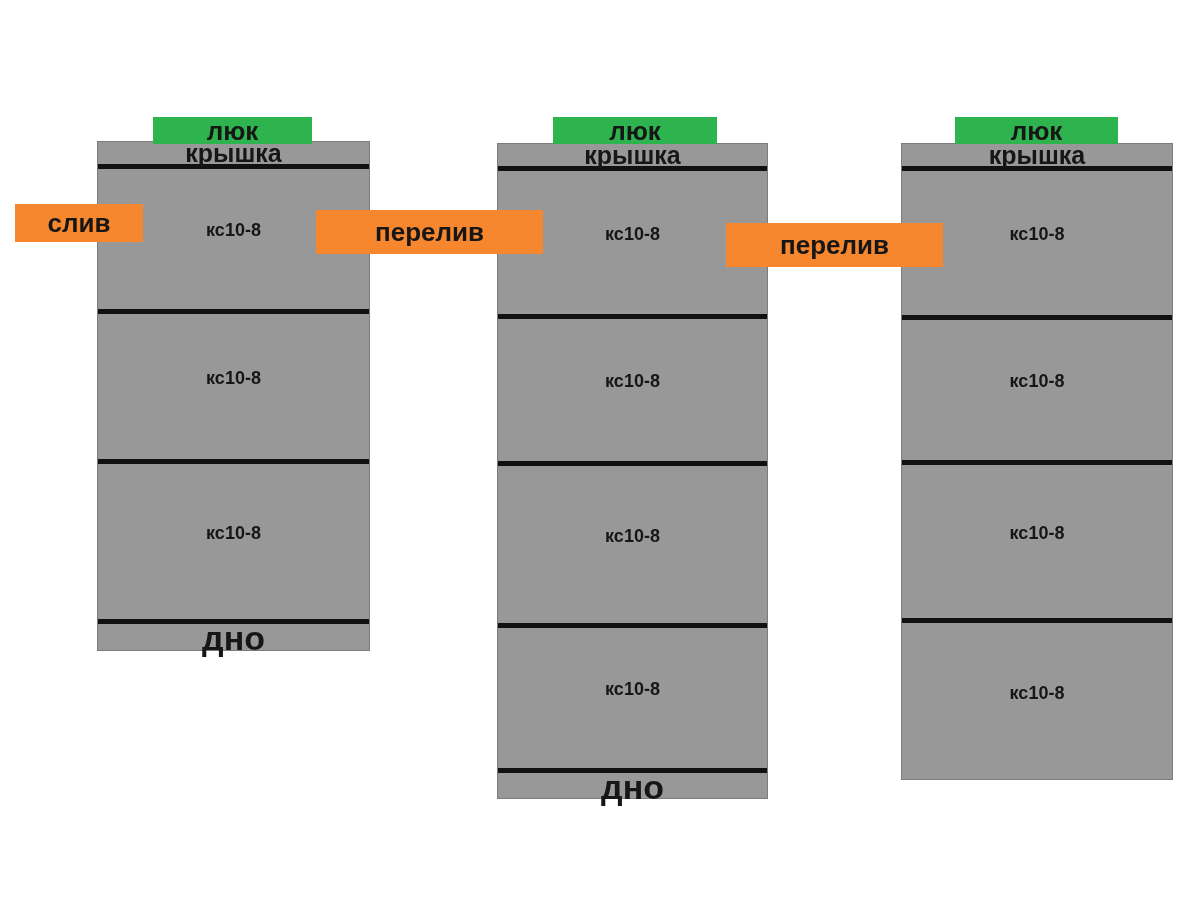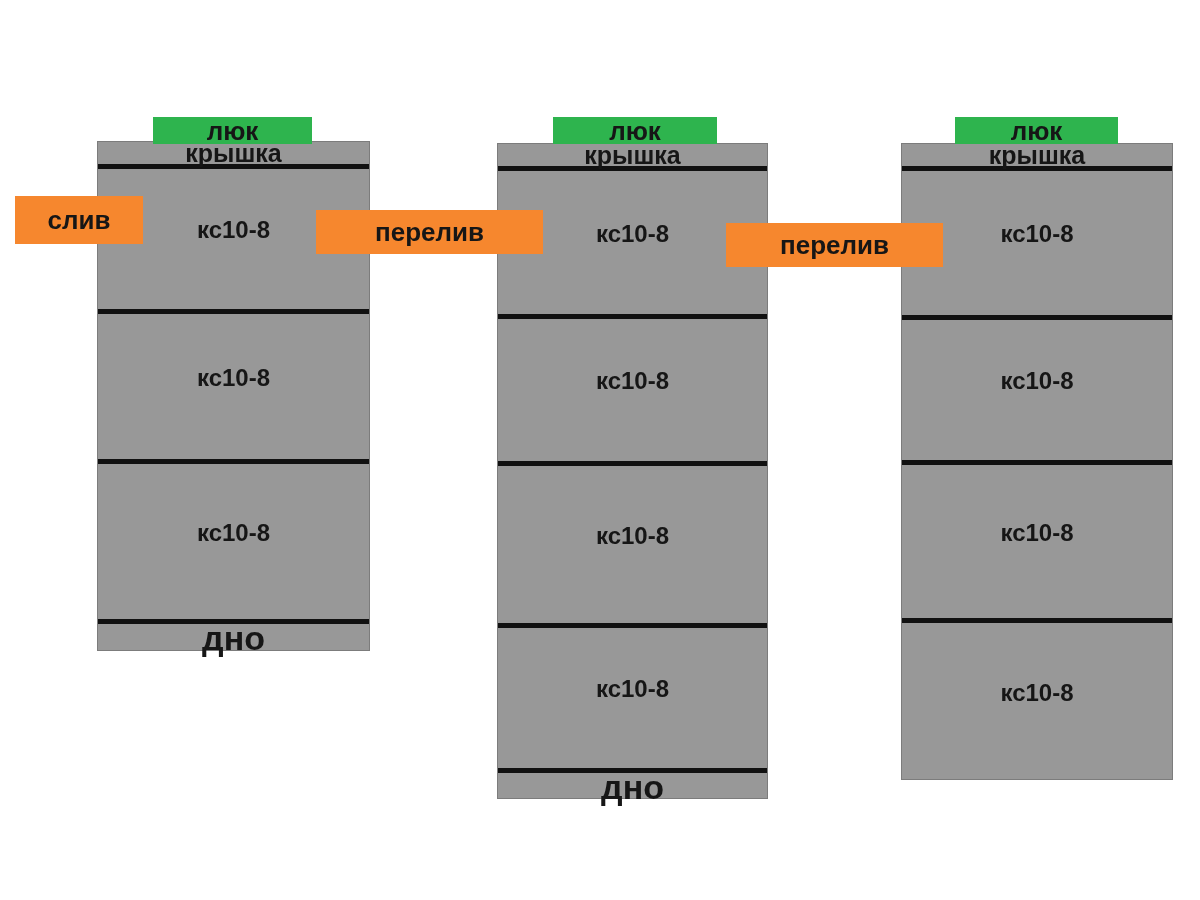--- a/index.html
+++ b/index.html
@@ -24,21 +24,21 @@
     position:absolute;
     background:var(--c-ring);
     border:1px solid var(--c-ring-border);
     box-sizing:border-box;
   }
   .band{
     box-sizing:border-box;
     display:flex;
     align-items:center;
     justify-content:center;
-    font-size:24px;
+    font-size:18px;
     line-height:1;
     overflow:visible;
   }
   .band.lined{border-bottom:5px solid var(--c-line);}
   .band.cover{font-size:25px;}
   .band.ring span{position:relative;top:-9px;}
   .band.bottom{font-size:34px;}
   .hatch{
     position:absolute;
     background:var(--c-hatch);
@@ -103,17 +103,17 @@
         <span>кс10-8</span>
       </div>
     <div class="band ring lined" style="height:158px">
         <span>кс10-8</span>
       </div>
     <div class="band ring" style="height:158px">
         <span>кс10-8</span>
       </div>
   </div>
 
-  <div class="flow" style="left:15px;top:196px;width:128px;height:48px">слив</div>
+  <div class="flow" style="left:15px;top:204px;width:128px;height:38px">слив</div>
   <div class="flow" style="left:316px;top:210px;width:227px;height:44px">перелив</div>
   <div class="flow" style="left:726px;top:223px;width:217px;height:44px">перелив</div>
 
 </div>
 
 </body></html>

